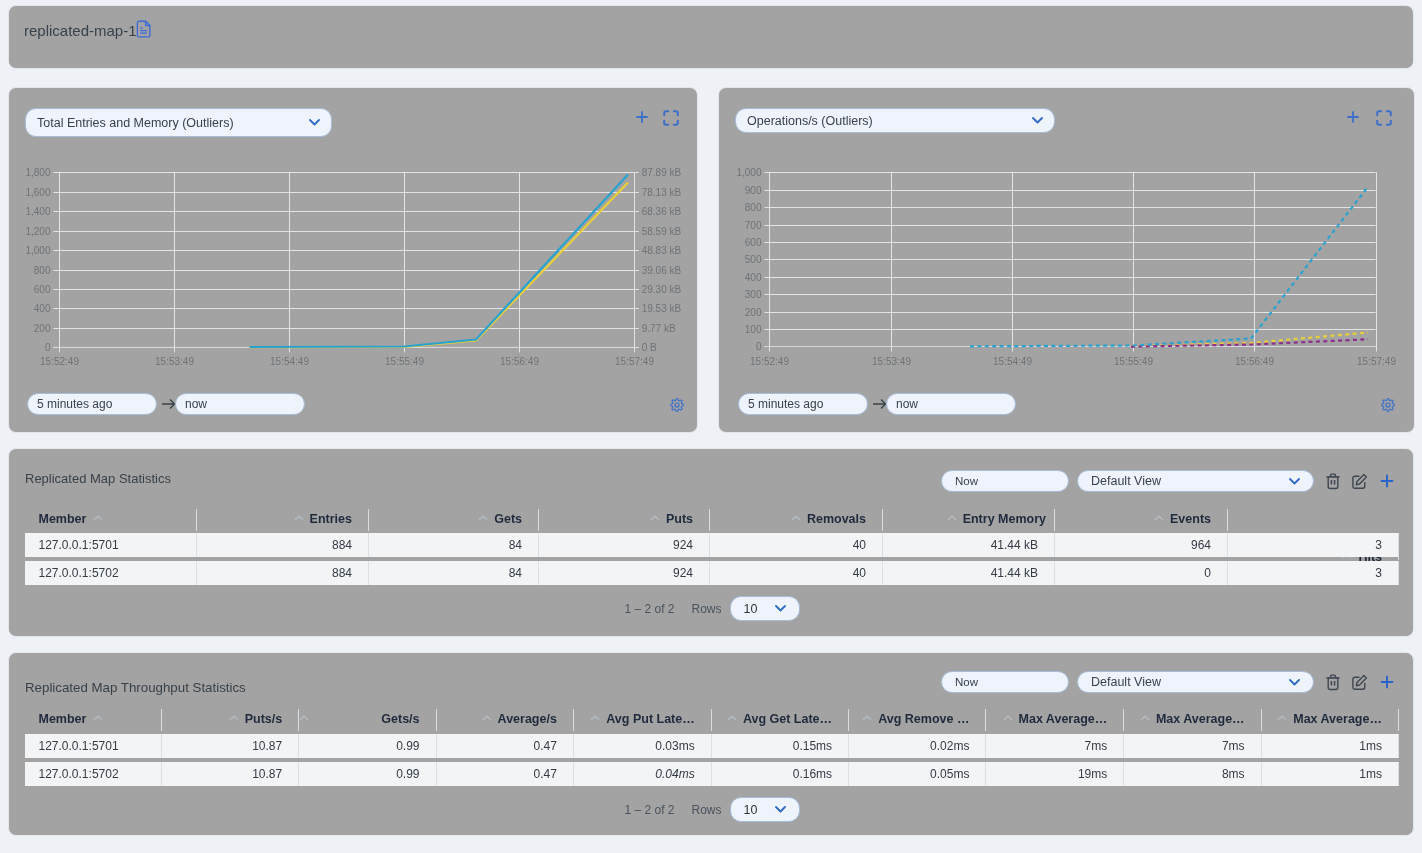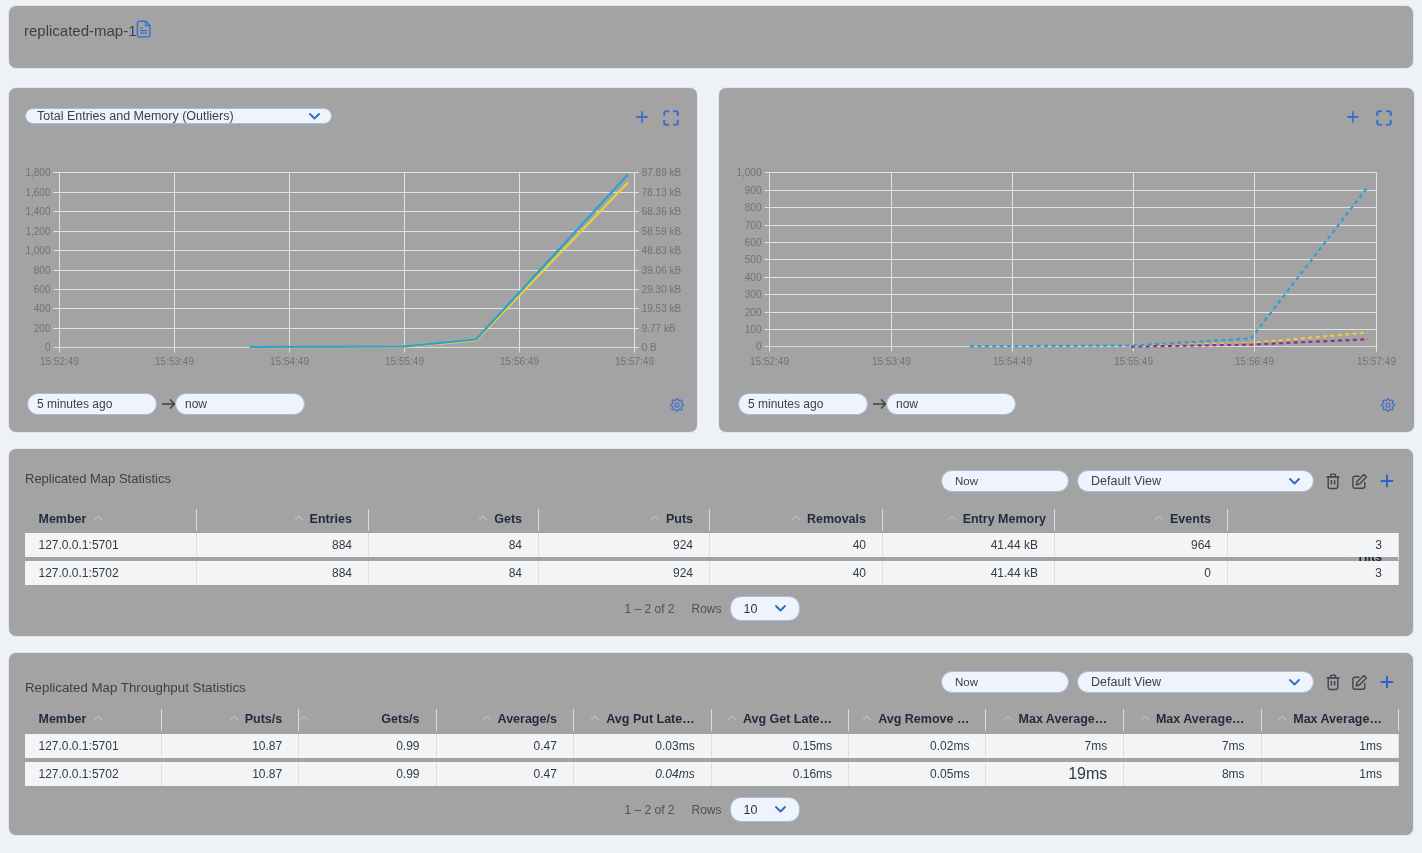--- a/index.html
+++ b/index.html
@@ -21,21 +21,21 @@
 <div class="card" style="left:8px; top:5px; width:1406px; height:64px;">
   <div class="abs" style="left:15px; top:16px; font-size:15px; color:#37424d;">replicated-map-1</div>
   <svg class="abs" style="left:127px; top:14px;" width="16" height="18" viewBox="0 0 16 18">
       <path d="M3.1 1.2h6.6l4.2 4.2v9.8a1.7 1.7 0 0 1-1.7 1.7H3.1a1.7 1.7 0 0 1-1.7-1.7V2.9a1.7 1.7 0 0 1 1.7-1.7z" fill="none" stroke="#3d6bd8" stroke-width="1.4"></path>
       <path d="M9.6 1.4v4.1h4.2" fill="none" stroke="#3d6bd8" stroke-width="1.4"></path>
       <path d="M4.2 8.2h2.6M4.2 10.7h7M4.2 13.1h7" stroke="#3d6bd8" stroke-width="1.2"></path>
     </svg>
 </div>
 
 <div class="card" style="left:8px; top:87px; width:690px; height:346px;">
-  <div class="pill pillsel" style="left:16px; top:20px; width:307px; height:16px; padding:0 11px;gap:32px;">
+  <div class="pill pillsel" style="left:16px; top:20px; width:307px; height:29px; padding:0 11px;gap:32px;">
     <span style="font-size:12.5px;">Total Entries and Memory (Outliers)</span>
     <svg width="11" height="7" viewBox="0 0 11 7">
         <path d="M1 1l4.5 4.5L10 1" stroke="#2e6bc4" stroke-width="1.8" fill="none" stroke-linecap="round" stroke-linejoin="round"></path>
       </svg>
   </div>
   <svg class="abs" style="left:627px; top:23px;" width="12" height="12" viewBox="0 0 12 12">
       <path d="M6 1v10M1 6h10" stroke="#3d6fc8" stroke-width="1.8" stroke-linecap="round" fill="none"></path>
     </svg>
   <svg class="abs" style="left:654px; top:22px;" width="16" height="16" viewBox="0 0 16 16">
       <path d="M1.2 5.2V3A1.8 1.8 0 0 1 3 1.2h2.2M10.8 1.2H13A1.8 1.8 0 0 1 14.8 3v2.2M14.8 10.8V13a1.8 1.8 0 0 1-1.8 1.8h-2.2M5.2 14.8H3A1.8 1.8 0 0 1 1.2 13v-2.2" stroke="#3d6fc8" stroke-width="2" fill="none" stroke-linecap="round"></path>
@@ -104,20 +104,26 @@
   <div class="pill" style="left:166px; top:305px; width:130px; height:22px; padding:0 9px; font-size:12px;">now</div>
   <svg class="abs" style="left:661px; top:310px;" width="14" height="14" viewBox="0 0 24 24">
       <g fill="none" stroke="#3d6fc8" stroke-width="2">
         <circle cx="12" cy="12" r="3.5"></circle>
         <path d="M19.4 15a1.7 1.7 0 0 0 .3 1.9l.1.1a2 2 0 1 1-2.8 2.8l-.1-.1a1.7 1.7 0 0 0-1.9-.3 1.7 1.7 0 0 0-1 1.5V21a2 2 0 1 1-4 0v-.1a1.7 1.7 0 0 0-1-1.6 1.7 1.7 0 0 0-1.9.3l-.1.1a2 2 0 1 1-2.8-2.8l.1-.1a1.7 1.7 0 0 0 .3-1.9 1.7 1.7 0 0 0-1.5-1H3a2 2 0 1 1 0-4h.1a1.7 1.7 0 0 0 1.6-1 1.7 1.7 0 0 0-.3-1.9l-.1-.1a2 2 0 1 1 2.8-2.8l.1.1a1.7 1.7 0 0 0 1.9.3h.1a1.7 1.7 0 0 0 1-1.5V3a2 2 0 1 1 4 0v.1a1.7 1.7 0 0 0 1 1.6 1.7 1.7 0 0 0 1.9-.3l.1-.1a2 2 0 1 1 2.8 2.8l-.1.1a1.7 1.7 0 0 0-.3 1.9v.1a1.7 1.7 0 0 0 1.5 1H21a2 2 0 1 1 0 4h-.1a1.7 1.7 0 0 0-1.5 1z"></path>
       </g>
     </svg>
 </div>
 
 <div class="card" style="left:718px; top:87px; width:697px; height:346px;">
+  <div class="pill pillsel" style="left:16px; top:20px; width:320px; height:25px; padding:0 11px;">
+    <span style="font-size:12.5px;">Operations/s (Outliers)</span>
+    <svg width="11" height="7" viewBox="0 0 11 7">
+        <path d="M1 1l4.5 4.5L10 1" stroke="#2e6bc4" stroke-width="1.8" fill="none" stroke-linecap="round" stroke-linejoin="round"></path>
+      </svg>
+  </div>
   <svg class="abs" style="left:628px; top:23px;" width="12" height="12" viewBox="0 0 12 12">
       <path d="M6 1v10M1 6h10" stroke="#3d6fc8" stroke-width="1.8" stroke-linecap="round" fill="none"></path>
     </svg>
   <svg class="abs" style="left:657px; top:22px;" width="16" height="16" viewBox="0 0 16 16">
       <path d="M1.2 5.2V3A1.8 1.8 0 0 1 3 1.2h2.2M10.8 1.2H13A1.8 1.8 0 0 1 14.8 3v2.2M14.8 10.8V13a1.8 1.8 0 0 1-1.8 1.8h-2.2M5.2 14.8H3A1.8 1.8 0 0 1 1.2 13v-2.2" stroke="#3d6fc8" stroke-width="2" fill="none" stroke-linecap="round"></path>
     </svg>
   <svg class="abs" style="left:0; top:0;" width="697" height="290" viewBox="0 0 697 290">
 <line x1="45.5" y1="84.5" x2="656.6" y2="84.5" stroke="#e3e4e7" stroke-width="1"></line>
 <text class="axis" x="42.5" y="88.0" text-anchor="end">1,000</text>
 <line x1="45.5" y1="102.5" x2="656.6" y2="102.5" stroke="#e3e4e7" stroke-width="1"></line>
@@ -405,21 +411,21 @@
 <div class="rowcell rowR" style="width:137.5px; padding-right:16px; font-size:12px;">1ms</div>
 </div>
 <div class="abs" style="left:16px; top:109px; width:1374px; height:24px; display:flex; background:#f3f4f6;">
 <div class="rowcell" style="width:137px; padding-left:13.5px; font-size:12px;">127.0.0.1:5702</div>
 <div class="rowcell rowR" style="width:137.5px; padding-right:16px; font-size:12px;">10.87</div>
 <div class="rowcell rowR" style="width:137.5px; padding-right:16px; font-size:12px;">0.99</div>
 <div class="rowcell rowR" style="width:137.5px; padding-right:16px; font-size:12px;">0.47</div>
 <div class="rowcell rowR" style="width:138px; padding-right:16px; font-size:12px;font-style:italic;">0.04ms</div>
 <div class="rowcell rowR" style="width:137.5px; padding-right:16px; font-size:12px;">0.16ms</div>
 <div class="rowcell rowR" style="width:137.5px; padding-right:16px; font-size:12px;">0.05ms</div>
-<div class="rowcell rowR" style="width:138px; padding-right:16px; font-size:16px;">19ms</div>
+<div class="rowcell rowR" style="width:138px; padding-right:16px; font-size:12px;">19ms</div>
 <div class="rowcell rowR" style="width:137.5px; padding-right:16px; font-size:12px;">8ms</div>
 <div class="rowcell rowR" style="width:137.5px; padding-right:16px; font-size:12px;">1ms</div>
 </div>
 <div class="abs" style="left:0; top:144px; width:1406px; height:25px; display:flex; align-items:center; justify-content:center;">
 <span style="font-size:12px; color:#49535e;">1 – 2 of 2</span>
 <span style="font-size:12px; color:#49535e; margin-left:17px;">Rows</span>
 <div class="pill pillsel" style="position:relative; margin-left:8px; width:70px; height:25px; padding:0 13px;">
         <span style="font-size:12.5px; color:#333;">10</span>
         <svg width="11" height="7" viewBox="0 0 11 7">
           <path d="M1 1l4.5 4.5L10 1" stroke="#2e6bc4" stroke-width="1.8" fill="none" stroke-linecap="round" stroke-linejoin="round"></path>

